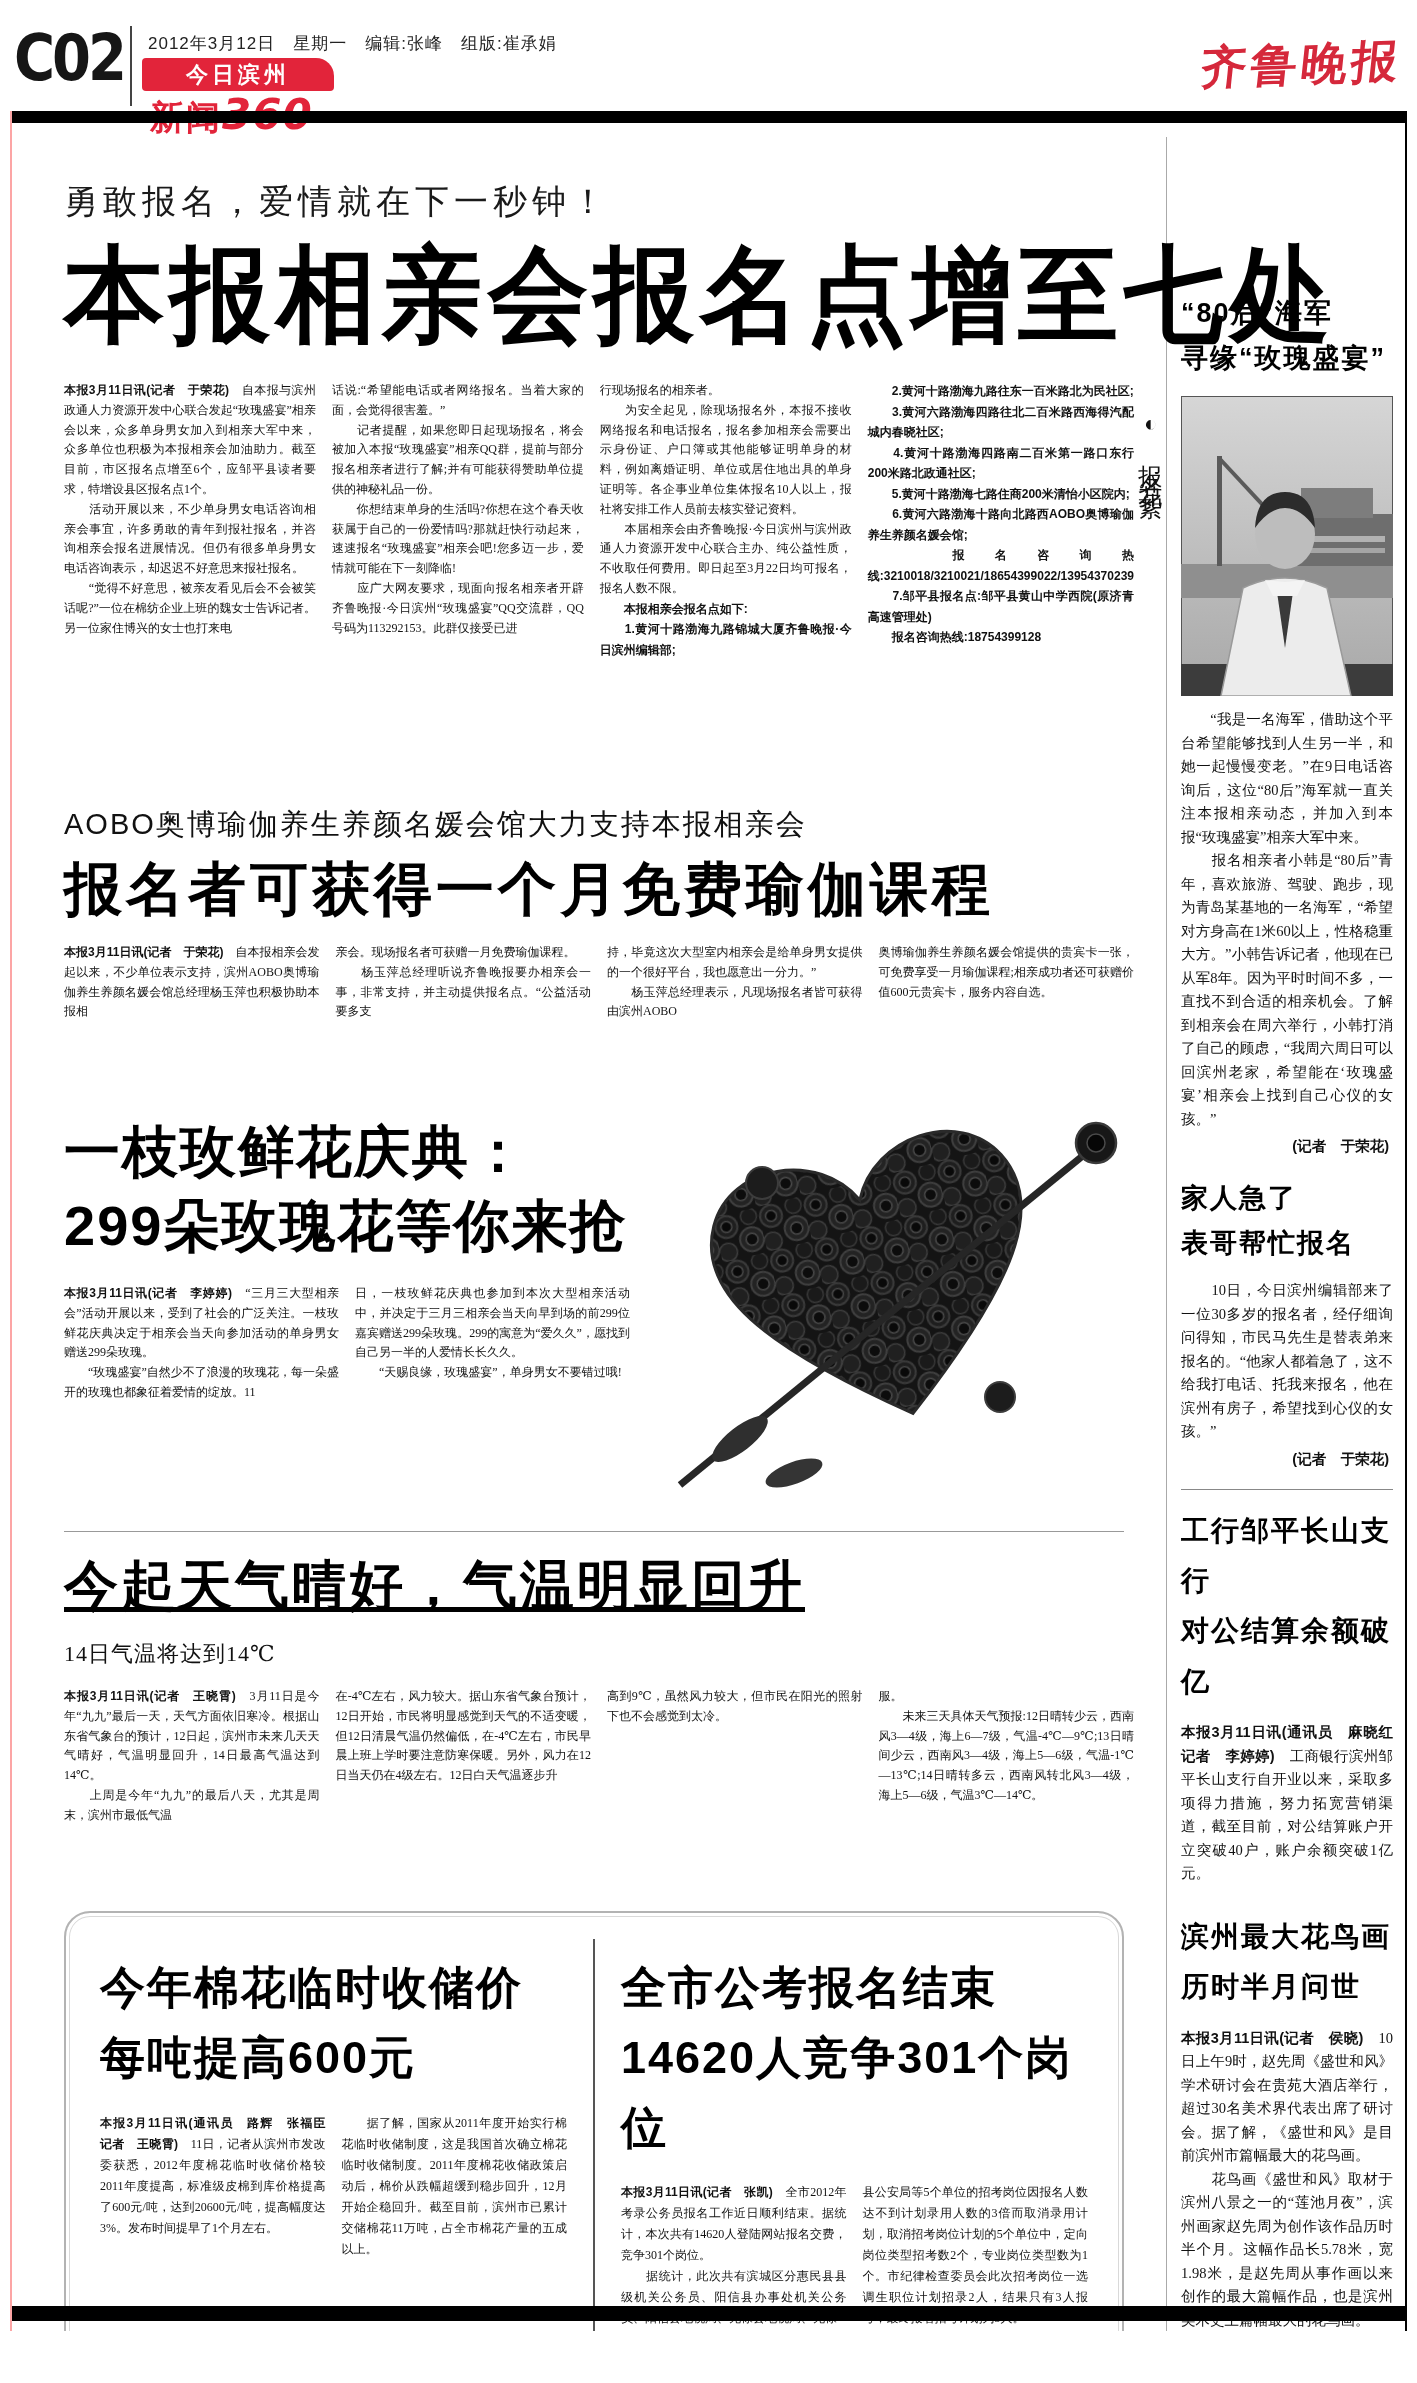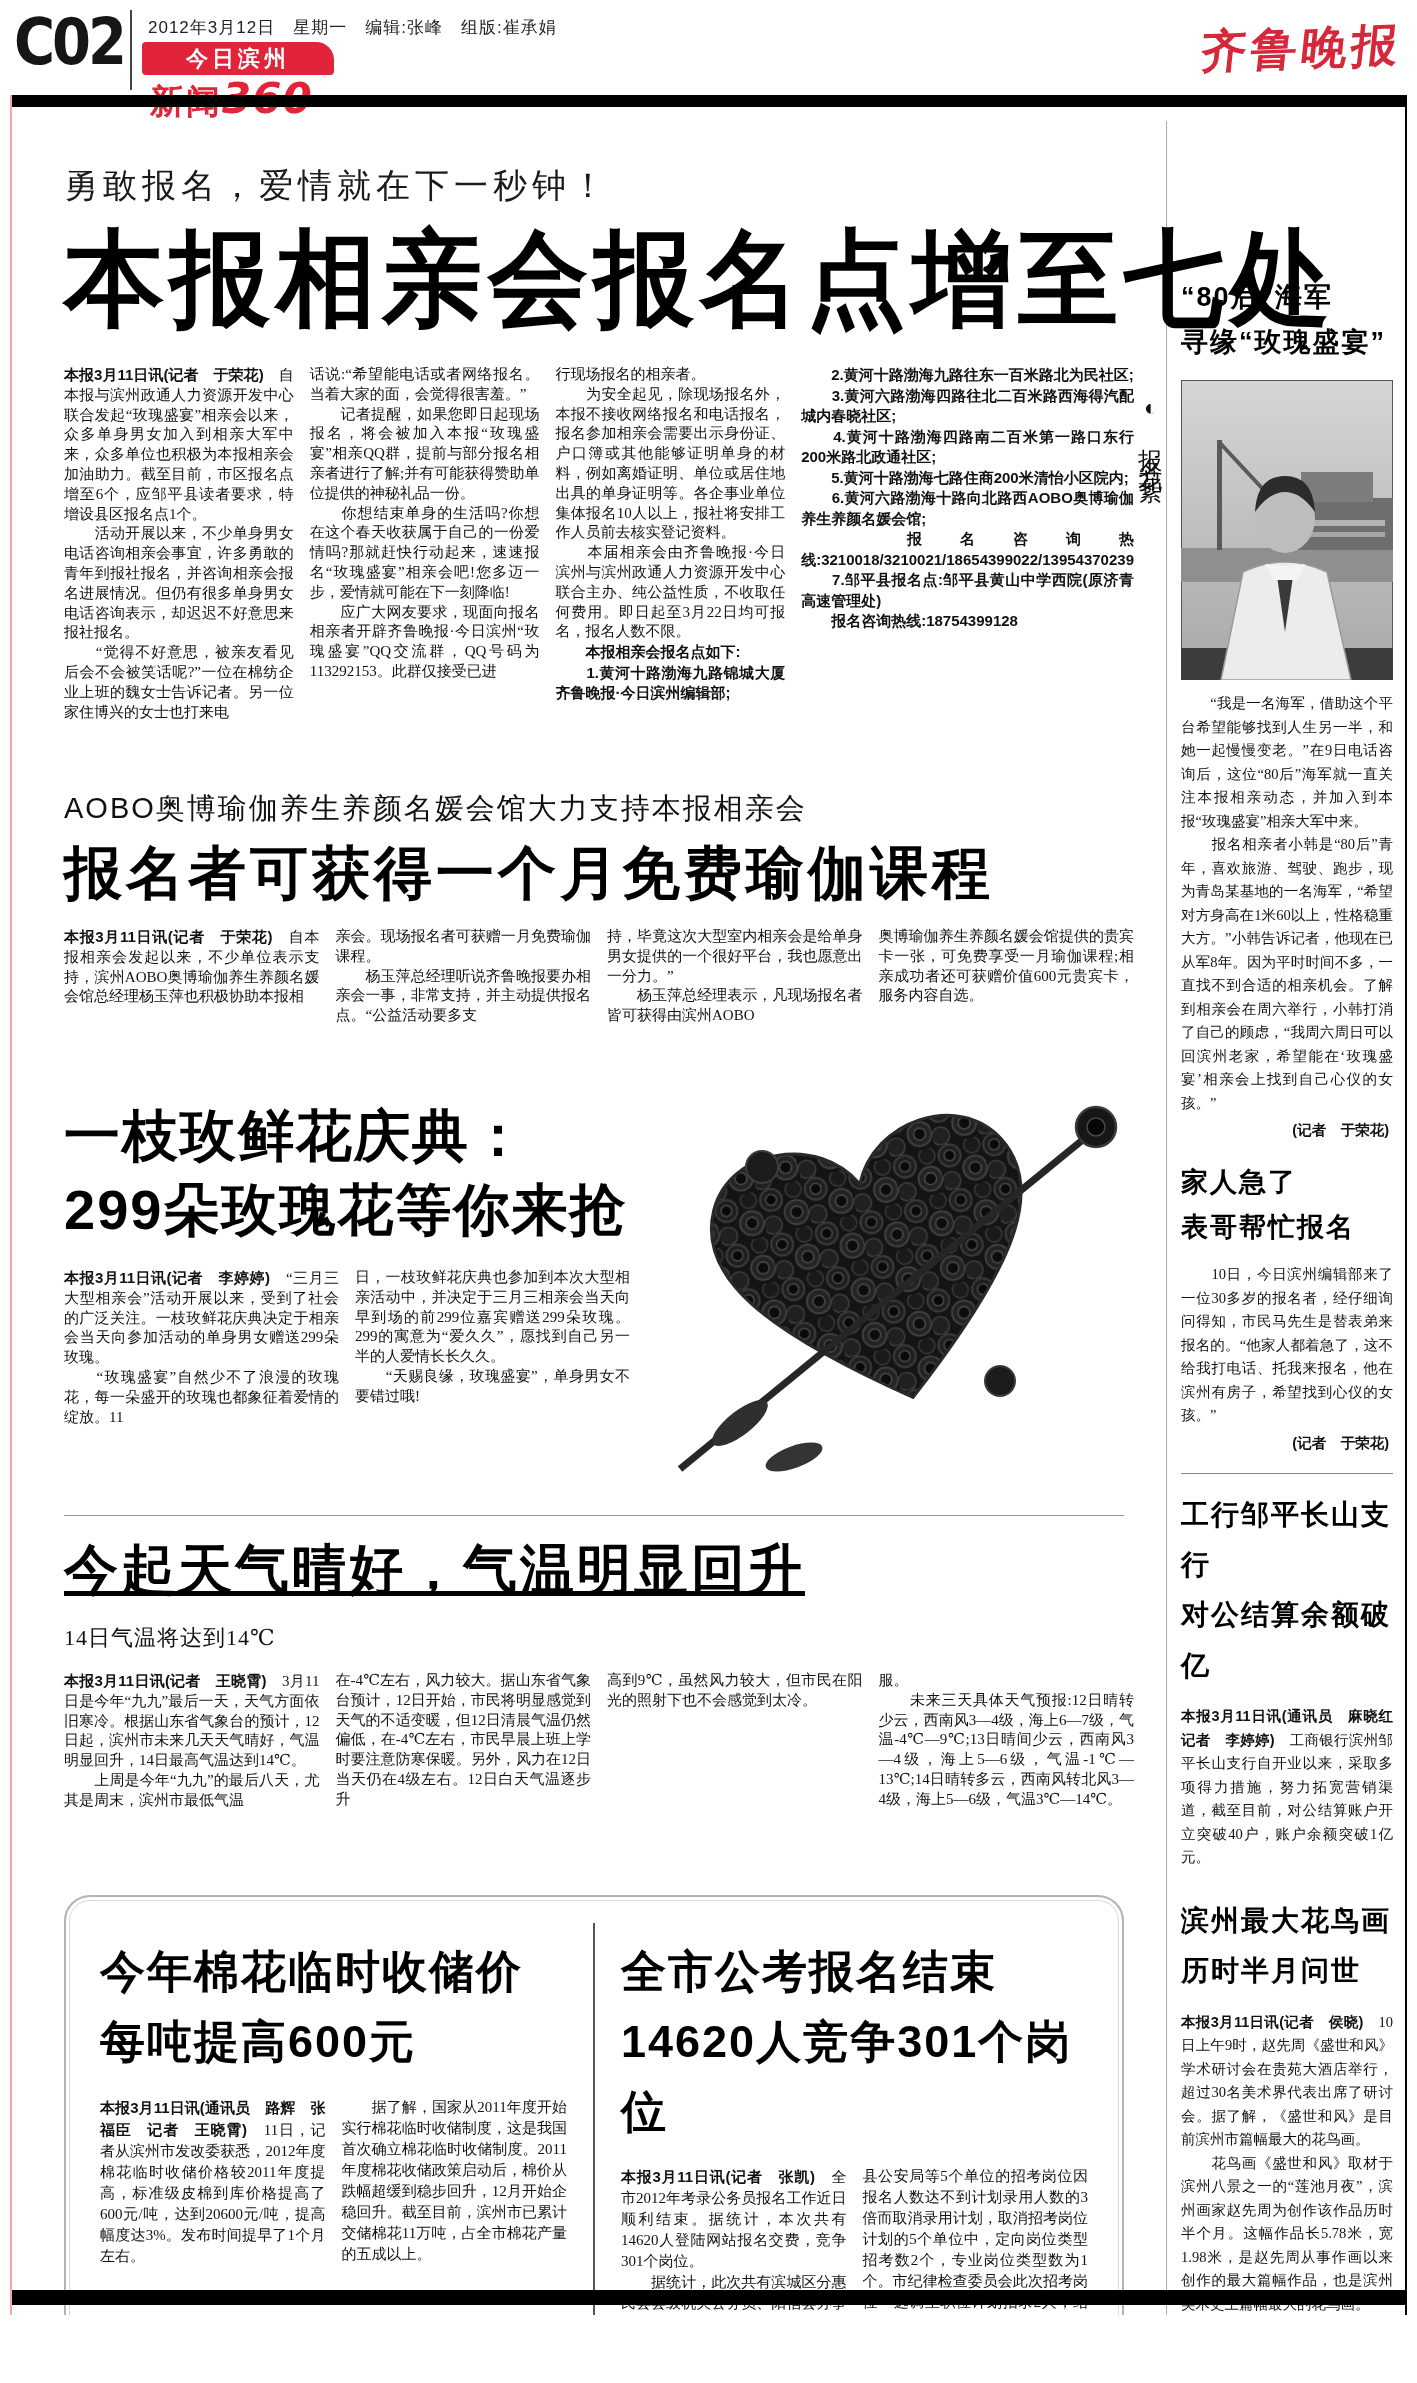--- a/index.html
+++ b/index.html
@@ -1,18 +1,18 @@
 <!DOCTYPE html>
 <html><head>
 <meta charset="utf-8">
 <style>
   * { margin:0; padding:0; box-sizing:border-box; }
   html,body { background:#ffffff; }
   body { font-family:"Liberation Serif","DejaVu Serif",serif; color:#111; }
-  .page { position:relative; width:1417px; height:2315px; margin:0 auto; background:#fff; overflow:hidden; }
+  .page { position:relative; width:1417px; height:2315px; margin:16px auto; background:#fff; overflow:hidden; }
 
   
   .header { position:absolute; top:0; left:0; width:100%; height:95px; }
   .page-num { position:absolute; left:14px; top:4px; font-family:"DejaVu Sans","Liberation Sans",sans-serif;
               font-weight:900; font-size:56px; letter-spacing:-3px; color:#161616; transform:scaleY(1.15); transform-origin:top; }
   .head-vline { position:absolute; left:130px; top:10px; width:2px; height:80px; background:#444; }
   .head-meta { position:absolute; left:148px; top:16px; font-size:17px; color:#222;
                font-family:"Liberation Sans","DejaVu Sans",sans-serif; letter-spacing:1px; }
   .head-meta span { margin-right:18px; }
   .section-badge { position:absolute; left:142px; top:42px; width:192px; height:33px; background:#e2243a;
@@ -31,21 +31,21 @@
   .bottombar { position:absolute; left:0; right:0; bottom:10px; height:15px; background:#000; }
   .inner { display:flex; padding:0 0 0 18px; }
 
   
   .main { width:1104px; padding-left:34px; }
   .kicker { margin-top:56px; font-size:34px; letter-spacing:5px; color:#1a1a1a;
             font-family:"Liberation Sans",sans-serif; }
   .headline1 { margin-top:12px; font-family:"Liberation Sans","DejaVu Sans",sans-serif; font-weight:900;
                font-size:100px; letter-spacing:6px; line-height:1.1; color:#000; white-space:nowrap; transform:scaleY(1.05); transform-origin:left top; }
   .cols { display:flex; gap:16px; }
-  .cols .col { flex:1; font-size:15px; line-height:19.8px; text-align:justify; }
+  .cols .col { flex:1; font-size:12px; line-height:19.8px; text-align:justify; }
   .cols .col p { margin:0; }
   .lead { font-weight:bold; font-family:"Liberation Sans",sans-serif; }
   .a1-cols { margin-top:34px; min-height:408px; }
   .list-bold p { font-weight:bold; font-family:"Liberation Sans",sans-serif; line-height:20.5px; }
 
   .aobo-kicker { margin-top:16px; font-size:29px; letter-spacing:2px; font-family:"Liberation Sans",sans-serif; color:#111; }
   .headline2 { margin-top:6px; font-family:"Liberation Sans","DejaVu Sans",sans-serif; font-weight:900;
                font-size:58px; letter-spacing:4px; color:#000; }
   .a2-cols { margin-top:14px; min-height:158px; }
 

